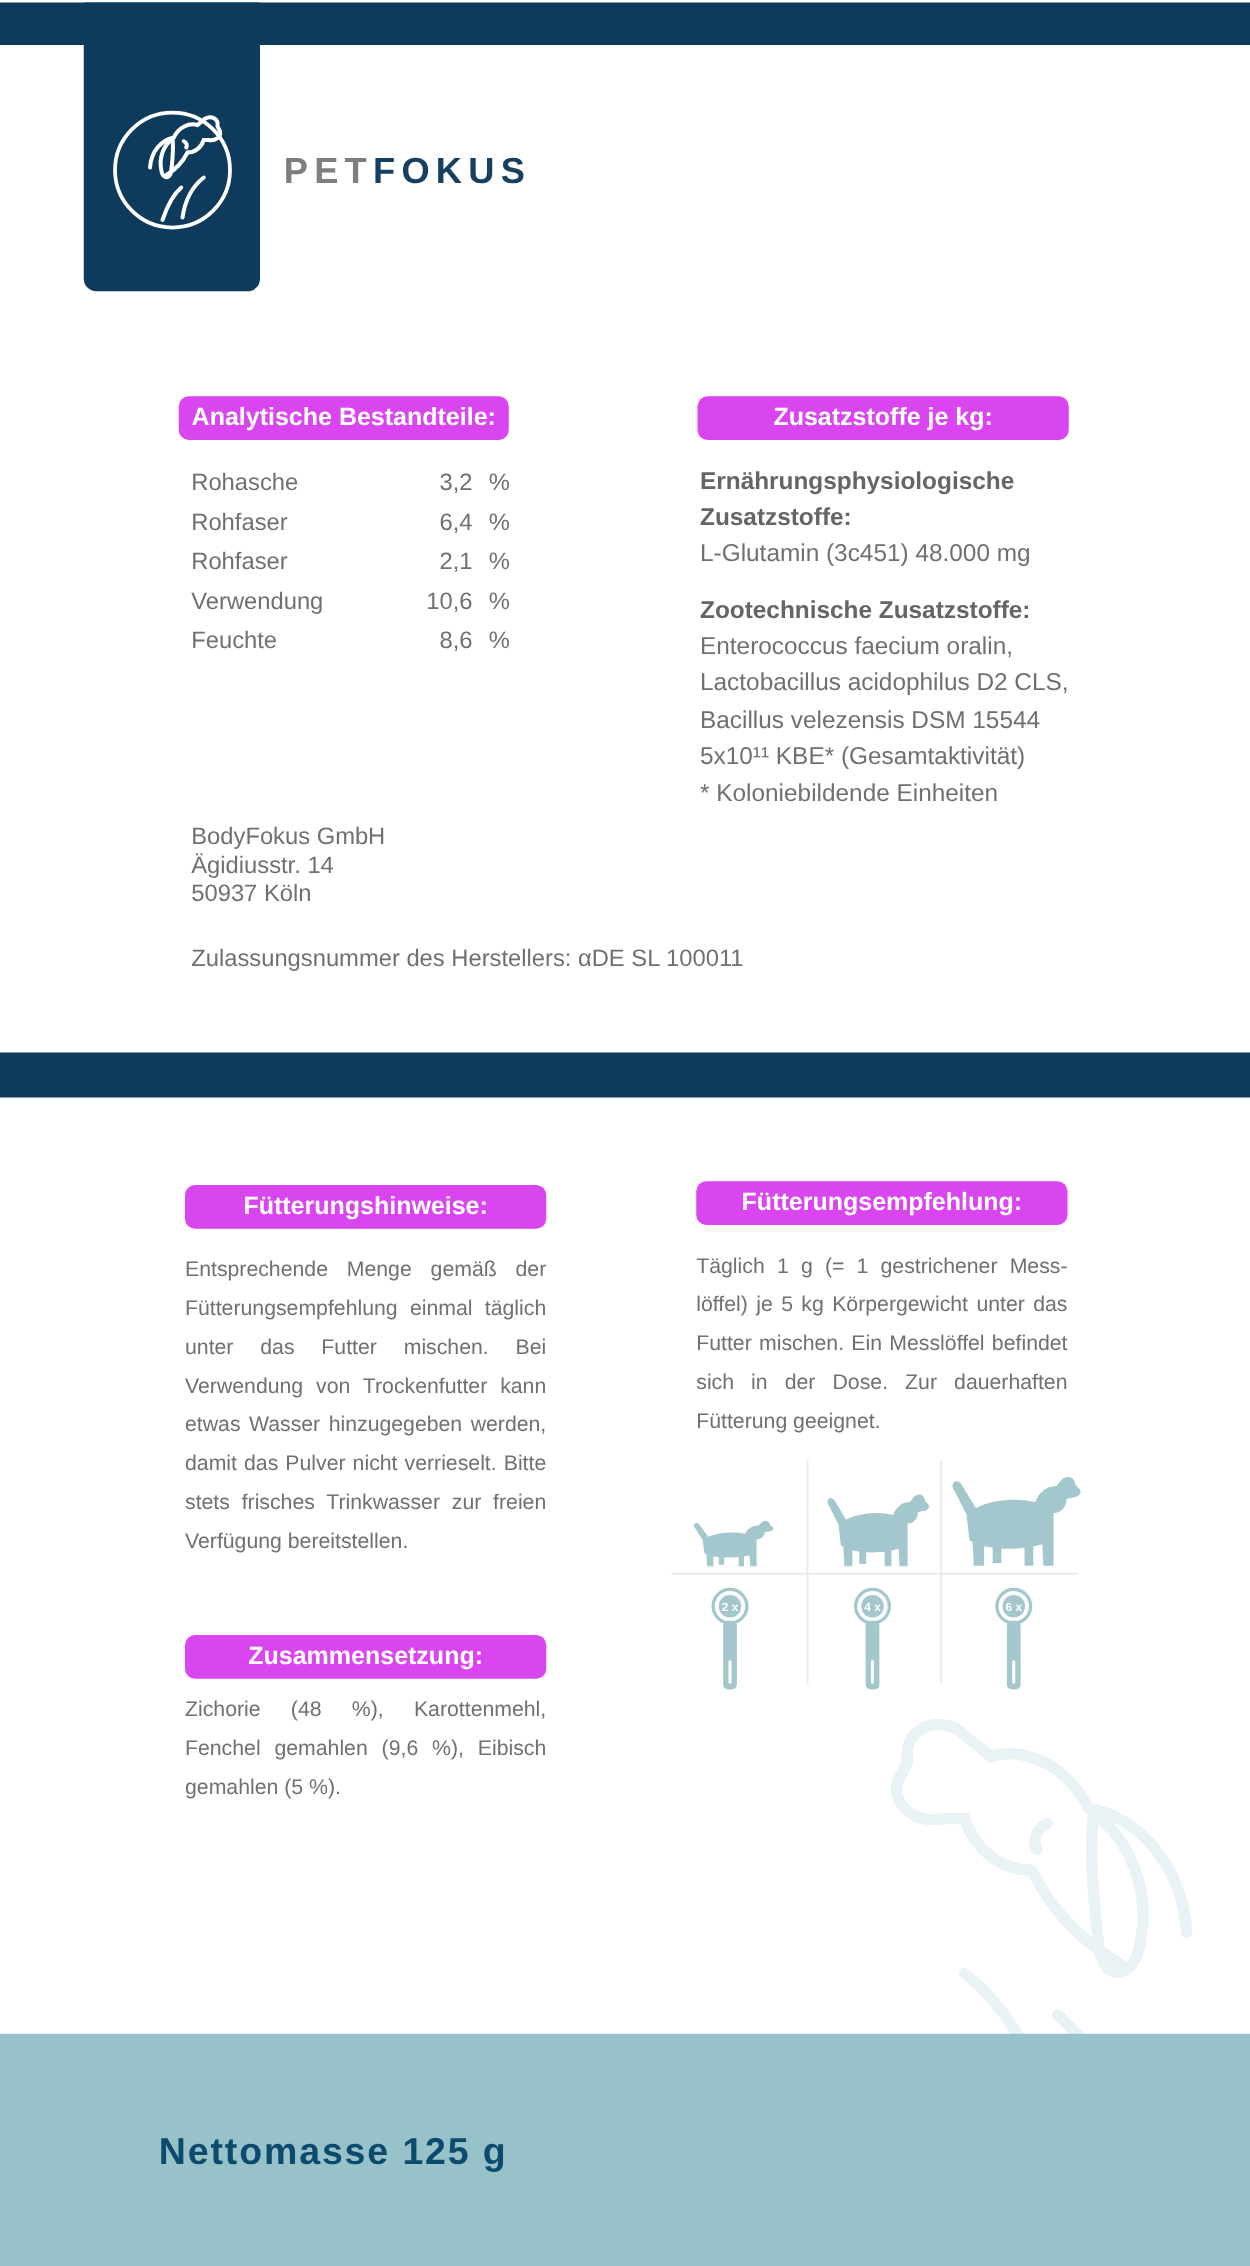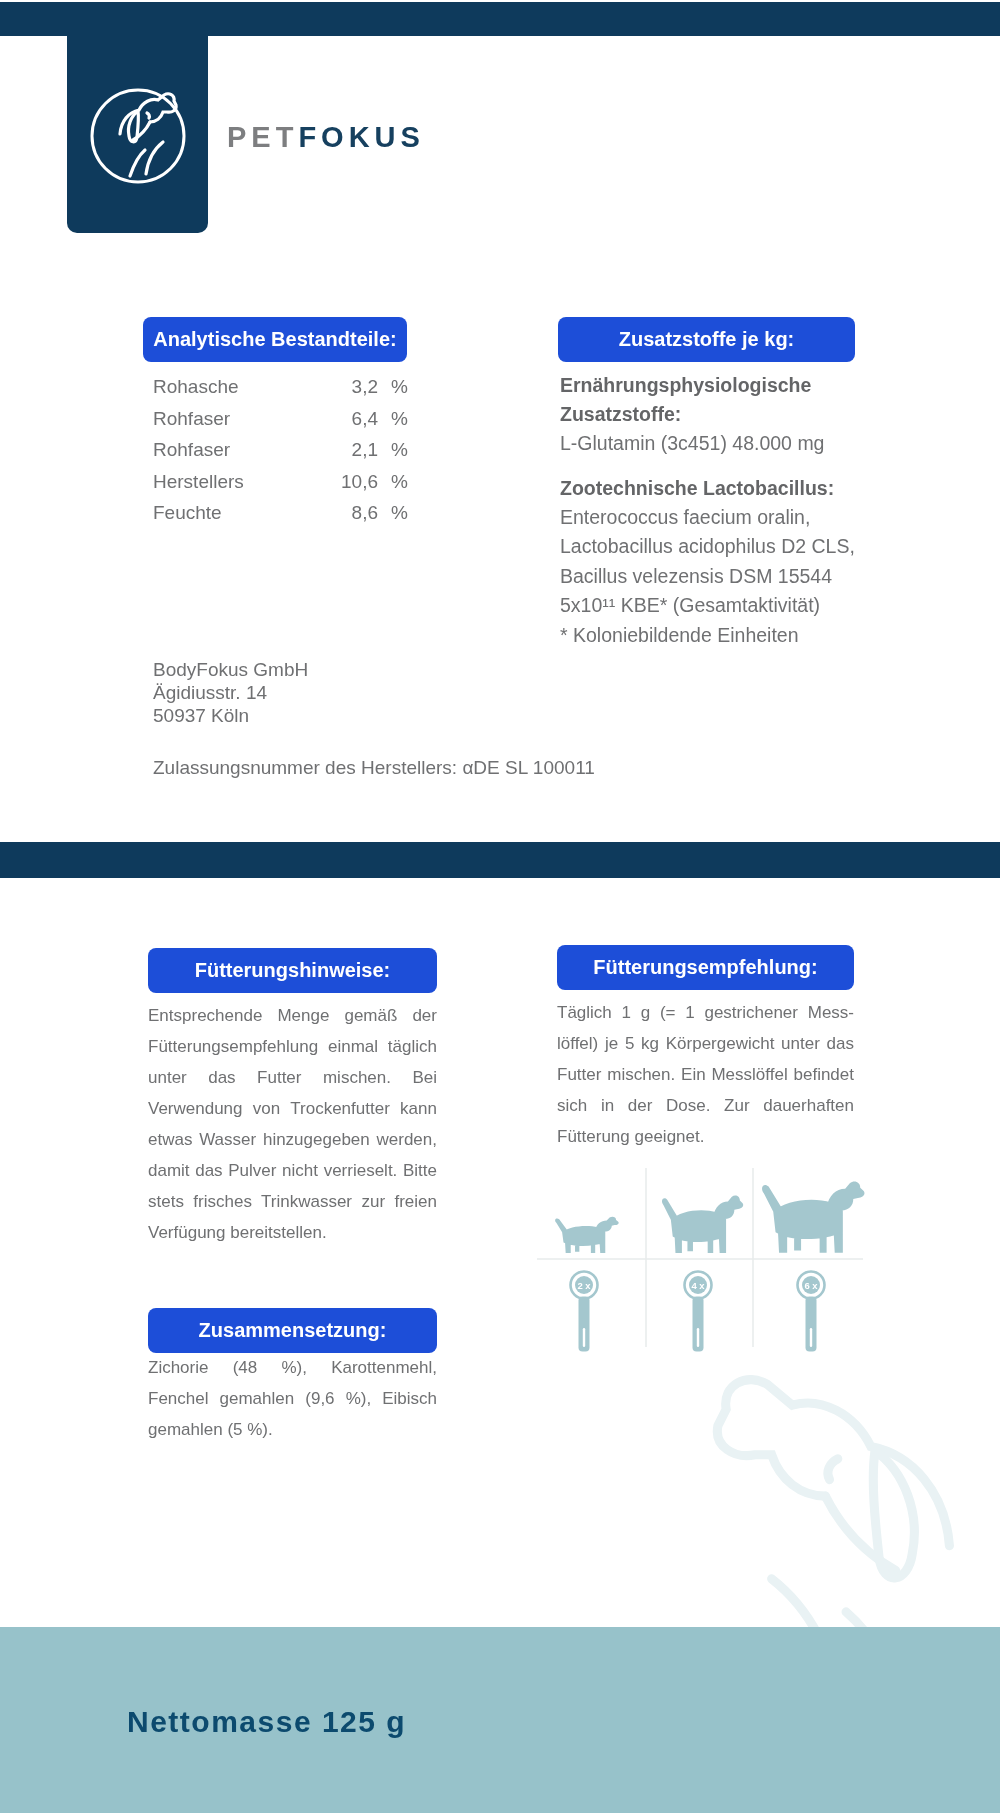--- a/index.html
+++ b/index.html
@@ -12,23 +12,23 @@
   .top-bar{left:0;top:2px;width:1000px;height:34px;background:#0e3a5c;z-index:1;}
   .mid-bar{left:0;top:842px;width:1000px;height:36px;background:#0e3a5c;z-index:1;}
   .bottom-bar{left:0;top:1627px;width:1000px;height:186px;background:#97c2ca;z-index:2;}
   .logo-tab{left:67px;top:2px;width:141px;height:231px;background:#0e3a5c;border-radius:0 0 10px 10px;z-index:1;}
   
   .brand{left:227px;top:121px;font-size:29px;font-weight:bold;letter-spacing:5px;z-index:1;white-space:nowrap;}
   .brand .pre{color:#7d7e80;}
   .brand .suf{color:#16405f;}
   
   .badge{
-    background:#1d4ed8;color:#fff;font-weight:bold;font-size:20px;
+    background:#d946ef;color:#fff;font-weight:bold;font-size:20px;
     display:flex;align-items:center;justify-content:center;
-    border-radius:8px;height:45px;z-index:1;white-space:nowrap;
+    border-radius:8px;height:35px;z-index:1;white-space:nowrap;
   }
   
   .an-table{left:153px;top:371px;width:255px;z-index:1;}
   .an-row{display:flex;line-height:31.5px;font-size:19px;}
   .an-label{flex:1;}
   .an-value{width:52px;text-align:right;}
   .an-unit{width:30px;text-align:right;}
   
   .addit{left:560px;top:371px;width:302px;font-size:19.5px;line-height:29px;z-index:1;}
   .addit .hd{font-weight:bold;color:#646567;}
@@ -90,39 +90,39 @@
       <span class="an-label">Rohfaser</span>
       <span class="an-value">6,4</span>
       <span class="an-unit">%</span>
     </div>
     <div class="an-row">
       <span class="an-label">Rohfaser</span>
       <span class="an-value">2,1</span>
       <span class="an-unit">%</span>
     </div>
     <div class="an-row">
-      <span class="an-label">Herstellers</span>
+      <span class="an-label">Verwendung</span>
       <span class="an-value">10,6</span>
       <span class="an-unit">%</span>
     </div>
     <div class="an-row">
       <span class="an-label">Feuchte</span>
       <span class="an-value">8,6</span>
       <span class="an-unit">%</span>
     </div>
   </div>
 
   <div class="abs badge" style="left:558px;top:317px;width:297px;">
     <span>Zusatzstoffe je kg:</span>
   </div>
   <div class="abs addit">
     <div class="hd">Ernährungsphysiologische Zusatzstoffe:</div>
     <div class="ln">L-Glutamin (3c451) 48.000 mg</div>
     <div class="gap"></div>
-    <div class="hd">Zootechnische Lactobacillus:</div>
+    <div class="hd">Zootechnische Zusatzstoffe:</div>
     <div class="ln">Enterococcus faecium oralin,</div>
     <div class="ln">Lactobacillus acidophilus D2 CLS,</div>
     <div class="ln">Bacillus velezensis DSM 15544</div>
     <div class="ln">5x10¹¹ KBE* (Gesamtaktivität)</div>
     <div class="ln">* Koloniebildende Einheiten</div>
   </div>
 
   <div class="abs address">
     <div>BodyFokus GmbH</div>
     <div>Ägidiusstr. 14</div>

